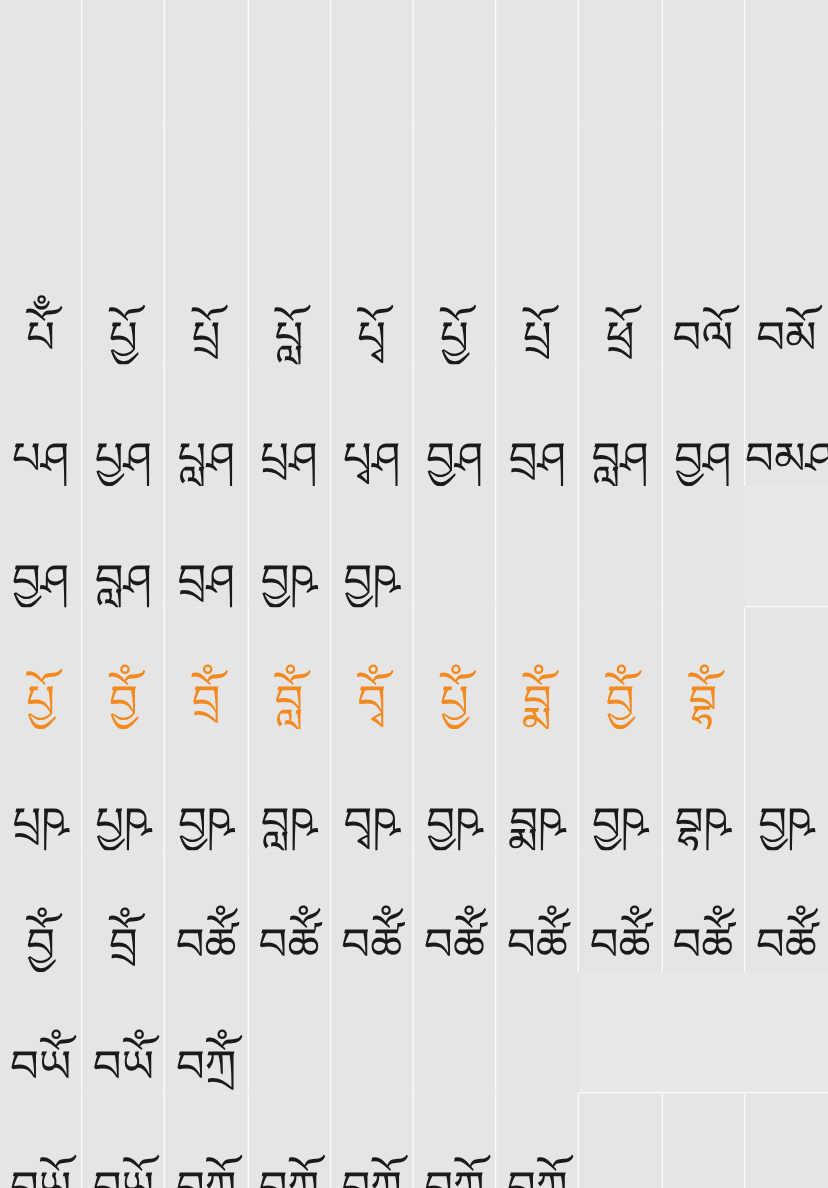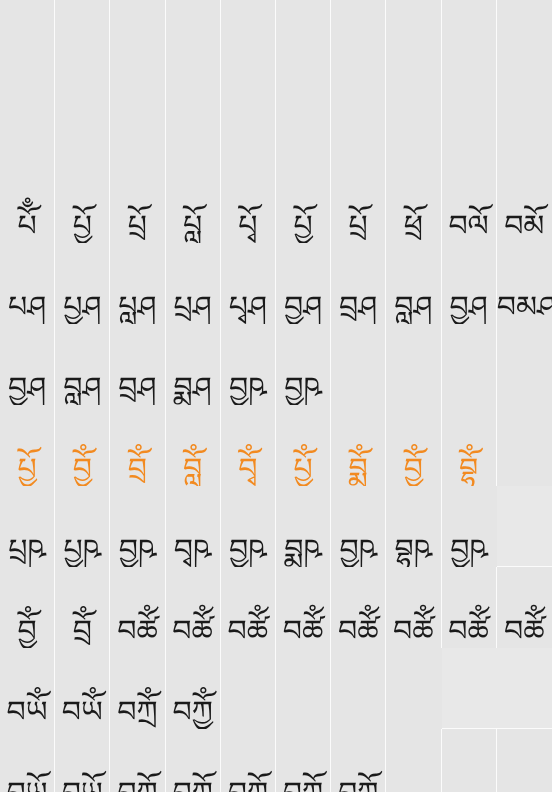--- a/index.html
+++ b/index.html
@@ -153,23 +153,20 @@
       <div class="grid-cell">
         <div class="glyph">བྱཤ</div>
       </div>
       <div class="grid-cell">
         <div class="glyph">བླཤ</div>
       </div>
       <div class="grid-cell">
         <div class="glyph">བྲཤ</div>
       </div>
       <div class="grid-cell">
-        <div class="glyph">བྨཤ</div>
-      </div>
-      <div class="grid-cell">
         <div class="glyph">བྱཥ</div>
       </div>
       <div class="grid-cell">
         <div class="glyph">བྱཥ</div>
       </div>
       <div class="grid-cell is-empty"></div>
       <div class="grid-cell is-empty"></div>
       <div class="grid-cell is-empty"></div>
       <div class="grid-cell is-empty"></div>
     </div>
@@ -207,20 +204,23 @@
       <div class="grid-cell">
         <div class="glyph">པྲཥ</div>
       </div>
       <div class="grid-cell">
         <div class="glyph">པྱཥ</div>
       </div>
       <div class="grid-cell">
         <div class="glyph">བྱཥ</div>
       </div>
       <div class="grid-cell">
+        <div class="glyph">བླཥ</div>
+      </div>
+      <div class="grid-cell">
         <div class="glyph">བྭཥ</div>
       </div>
       <div class="grid-cell">
         <div class="glyph">བྱཥ</div>
       </div>
       <div class="grid-cell">
         <div class="glyph">བྨཥ</div>
       </div>
       <div class="grid-cell">
         <div class="glyph">བྱཥ</div>
@@ -267,23 +267,20 @@
     <div class="grid-row">
       <div class="grid-cell">
         <div class="glyph">བཡོཾ</div>
       </div>
       <div class="grid-cell">
         <div class="glyph">བཡོཾ</div>
       </div>
       <div class="grid-cell">
         <div class="glyph">བཀྲོཾ</div>
       </div>
-      <div class="grid-cell">
-        <div class="glyph">བཀྱོཾ</div>
-      </div>
       <div class="grid-cell is-empty"></div>
       <div class="grid-cell is-empty"></div>
       <div class="grid-cell is-empty"></div>
       <div class="grid-cell is-empty"></div>
     </div>
     <div class="grid-row">
       <div class="grid-cell">
         <div class="glyph">བཡཱོ</div>
       </div>
       <div class="grid-cell">

